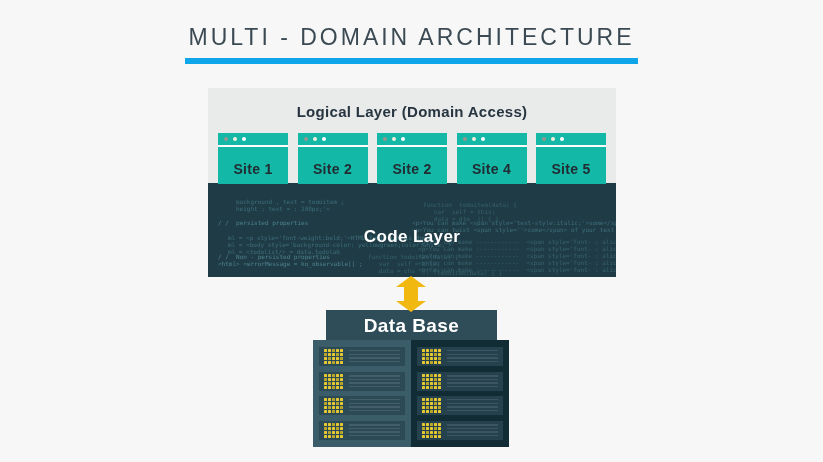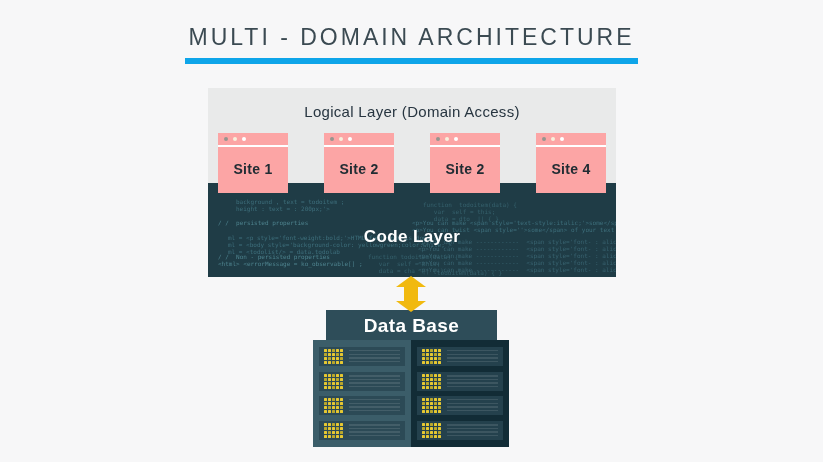--- a/index.html
+++ b/index.html
@@ -10,27 +10,27 @@
   
   .title-wrap{position:absolute;top:24px;left:0;width:100%;text-align:center;}
   .title{
     display:inline-block;margin:0;font-size:23px;font-weight:400;letter-spacing:3px;
     color:#3b4a52;padding:0 3px 7px 3px;border-bottom:6px solid #0ea5e9;
   }
   
   .logical{position:absolute;left:208px;top:88px;width:408px;height:95px;background:#e9eaea;}
   .logical-heading{
     position:absolute;top:15px;left:0;width:100%;text-align:center;
-    font-size:15px;font-weight:normal;color:#273540;letter-spacing:.3px;
+    font-size:15px;font-weight:bold;color:#273540;letter-spacing:.3px;
   }
   .sites{
     position:absolute;left:208px;top:133px;width:408px;box-sizing:border-box;
     padding:0 10px;display:flex;justify-content:space-between;z-index:2;
   }
-  .site{width:70px;height:60px;background:#fca5a5;}
+  .site{width:70px;height:51px;background:#14b8a6;}
   .site-bar{
     height:12px;border-bottom:2px solid #fff;display:flex;align-items:center;
     gap:5px;padding-left:6px;
   }
   .dot{width:4px;height:4px;border-radius:50%;}
   .dot-1{background:#95958f}.dot-2{background:#f7efdc}.dot-3{background:#ffffff}
   .site-label{
     height:44px;display:flex;align-items:center;justify-content:center;
     font-weight:bold;font-size:14px;color:#212c33;letter-spacing:.3px;
   }
@@ -131,20 +131,28 @@
     </div>
     <div class="site-label">Site 2</div>
   </div>
       <div class="site">
     <div class="site-bar">
       <span class="dot dot-1"></span>
       <span class="dot dot-2"></span>
       <span class="dot dot-3"></span>
     </div>
     <div class="site-label">Site 4</div>
+  </div>
+      <div class="site">
+    <div class="site-bar">
+      <span class="dot dot-1"></span>
+      <span class="dot dot-2"></span>
+      <span class="dot dot-3"></span>
+    </div>
+    <div class="site-label">Site 5</div>
   </div>
     </div>
 
   <div class="codebase">
     <div class="codebase-label">Code Layer</div>
   <div class="code-block cb-left-top">background , text = todoitem ;
 height : text = : 200px;'&gt;</div>
       <div class="code-block cb-comment-top">/ /  persisted properties</div>
       <div class="code-block cb-left-mid">ml = &lt;p style='font-weight:bold;'&gt;HTML font code is done u
 ml = &lt;body style='background-color: yellowgreen;color:white;'&gt;

